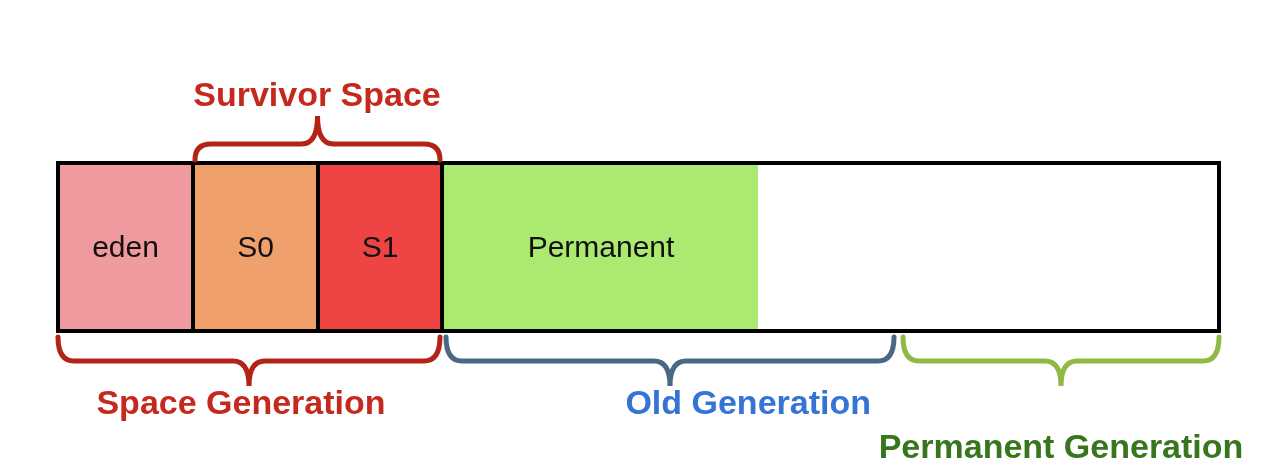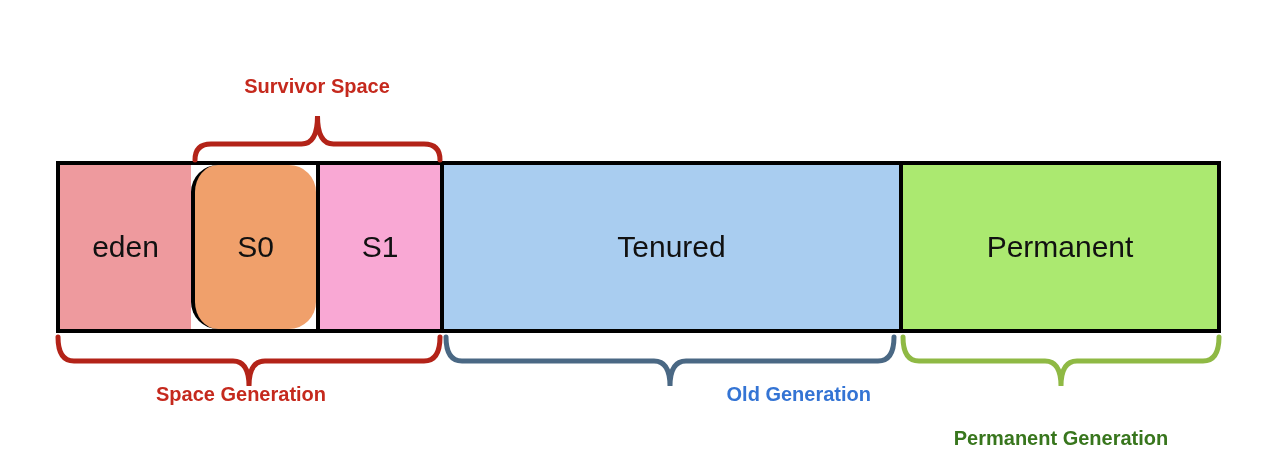--- a/index.html
+++ b/index.html
@@ -4,46 +4,43 @@
 <style>
   html,body{margin:0;padding:0;}
   body{width:1280px;height:462px;background:#ffffff;position:relative;overflow:hidden;
        font-family:"Liberation Sans",sans-serif;}
   .bar{position:absolute;left:56px;top:161px;width:1165px;height:172px;
        border:4px solid #000;box-sizing:border-box;display:flex;}
   .seg{box-sizing:border-box;display:flex;align-items:center;justify-content:center;
        font-size:30px;color:#111;border-left:4px solid #000;}
   .seg:first-child{border-left:none;}
   .seg-eden{width:131px;background:#ee9a9e;}
-  .seg-s0{width:125px;background:#f0a06b;border-radius:27px;}
-  .seg-s1{width:124px;background:#f9a8d4;}
+  .seg-s0{width:125px;background:#f0a06b;}
+  .seg-s1{width:124px;background:#ef4444;}
   .seg-tenured{width:459px;background:#a9cdf0;}
   .seg-permanent{width:318px;background:#abe970;}
   .braces{position:absolute;left:0;top:0;pointer-events:none;}
-  .lbl{position:absolute;width:400px;text-align:center;font-weight:bold;font-size:20px;}
+  .lbl{position:absolute;width:400px;text-align:center;font-weight:bold;font-size:34px;}
   .lbl-survivor{left:117px;top:75px;color:#c5291d;}
   .lbl-young{left:41px;top:383px;color:#c5291d;}
   .lbl-old{left:471px;top:383px;color:#3474d4;text-align:right;}
   .lbl-perm{left:861px;top:383px;color:#38761d;margin-top:44px;}
 </style>
 </head>
 <body>
 
 <div class="bar">
   <div class="seg seg-eden">
     <span>eden</span>
   </div>
   <div class="seg seg-s0">
     <span>S0</span>
   </div>
   <div class="seg seg-s1">
     <span>S1</span>
-  </div>
-  <div class="seg seg-tenured">
-    <span>Tenured</span>
   </div>
   <div class="seg seg-permanent">
     <span>Permanent</span>
   </div>
 </div>
 
 <svg class="braces" width="1280" height="462" viewBox="0 0 1280 462">
   <path d="M 195 160 Q 195 144, 211 144 L 301.5 144 Q 317.5 144, 317.5 116 Q 317.5 144, 333.5 144 L 424 144 Q 440 144, 440 160" fill="none" stroke="#b32318" stroke-width="5" stroke-linecap="round"></path>
   <path d="M 58 337 Q 58 361, 74 361 L 233 361 Q 249 361, 249 386 Q 249 361, 265 361 L 424 361 Q 440 361, 440 337" fill="none" stroke="#b32318" stroke-width="5" stroke-linecap="round"></path>
   <path d="M 446 337 Q 446 361, 462 361 L 654 361 Q 670 361, 670 386 Q 670 361, 686 361 L 878 361 Q 894 361, 894 337" fill="none" stroke="#4a6884" stroke-width="5" stroke-linecap="round"></path>

